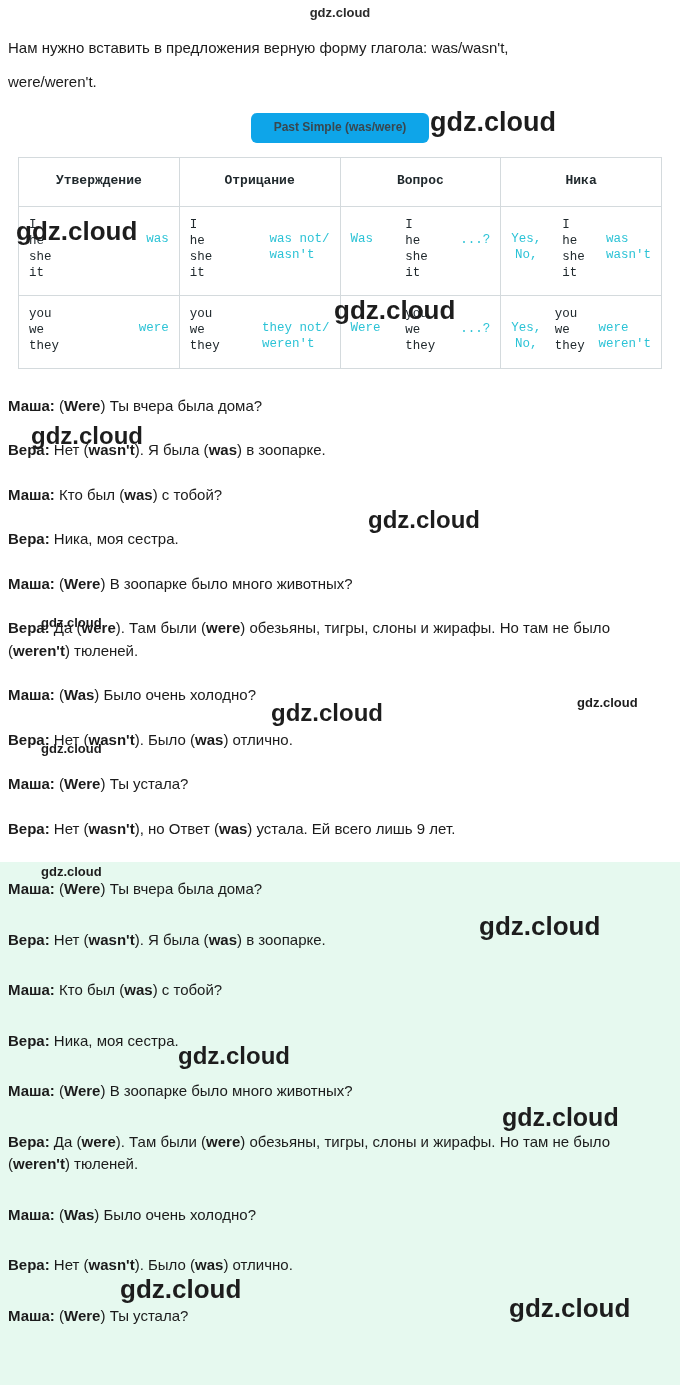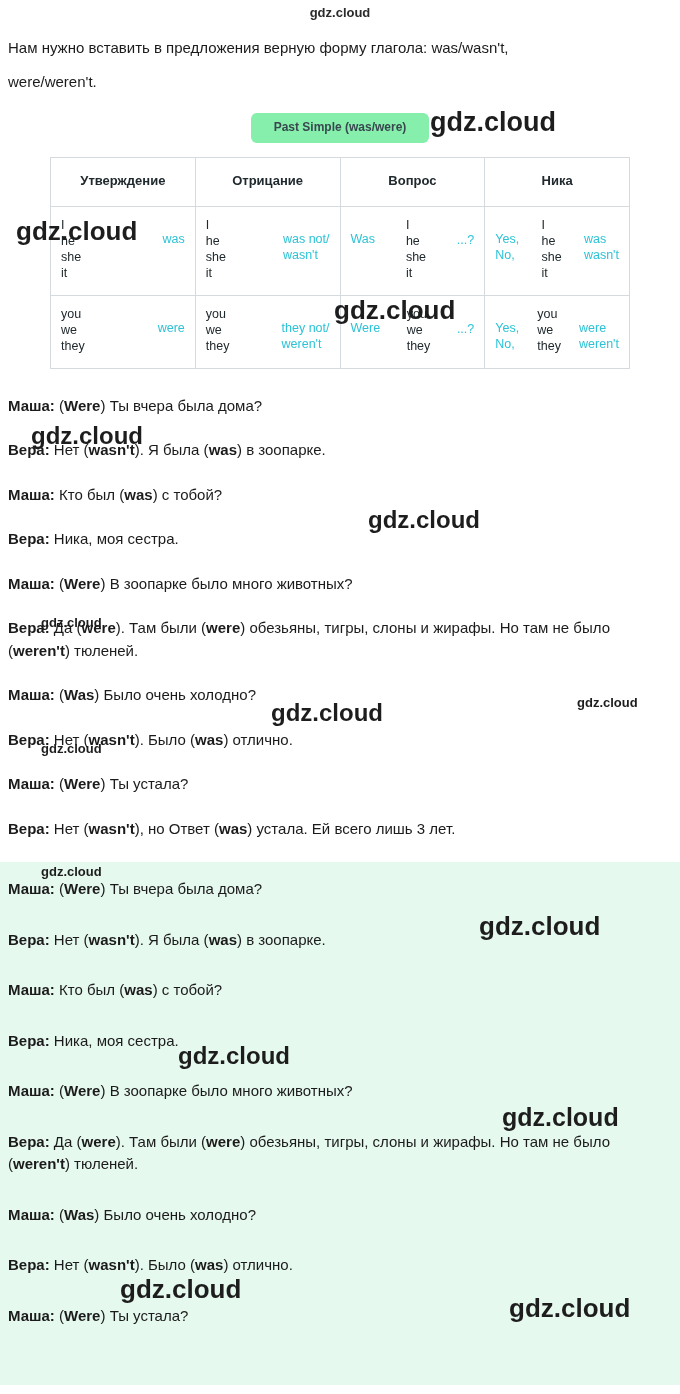--- a/index.html
+++ b/index.html
@@ -38,33 +38,34 @@
   }
   
   .table-wrap {
     padding: 0 18px;
     margin-top: 12px;
   }
   .chip {
     display: block;
     width: 170px;
     margin: 0 auto 14px auto;
-    background: #86efac;
+    background: #0ea5e9;
     border-radius: 6px;
     text-align: center;
     font-size: 12px;
     color: #39474f;
     padding: 6px 4px;
     font-weight: 600;
   }
   table.grammar {
     border-collapse: collapse;
-    width: 580px;
+    width: 644px;
     margin: 0 auto;
     table-layout: fixed;
+    font-family: Liberation Mono, monospace;
   }
   table.grammar td, table.grammar th {
     border: 1px solid #d4dadd;
     vertical-align: top;
     padding: 0;
   }
   table.grammar th {
     text-align: center;
     font-size: 13px;
     font-weight: bold;
@@ -101,21 +102,21 @@
     font-size: 12.5px;
     color: #2cc3d6;
   }
   .c-aff .cellbox { justify-content: space-between; align-items: flex-start; }
   .c-neg .cellbox { justify-content: space-between; align-items: flex-start; }
   .c-que .cellbox { justify-content: space-between; align-items: flex-start; }
   .c-ans .cellbox { justify-content: space-between; align-items: flex-start; gap: 6px; }
   .c-aff .verb, .c-neg .verb { padding-top: 14px; }
   .c-que .aux { padding-top: 14px; }
   .c-que .qm { padding-top: 14px; }
-  .c-ans .yesno { padding-top: 14px; }
+  .c-ans .yesno { padding-top: 14px; text-align: center; }
   .c-ans .verb { padding-top: 14px; }
   tr.row2 .verb, tr.row2 .aux, tr.row2 .qm, tr.row2 .yesno { padding-top: 14px; }
   tr.row2 .c-aff .verb, tr.row2 .c-neg .verb { padding-top: 14px; }
 
   
   .dialogue {
     padding: 0 8px;
     margin-top: 26px;
   }
   .dialogue p {
@@ -257,21 +258,21 @@
   <div class="dialogue" id="dialogue-list">
       <p><b>Маша:</b><span> (</span><b>Were</b><span>) Ты вчера была дома?</span></p>
       <p><b>Вера:</b><span> Нет (</span><b>wasn't</b><span>). Я была (</span><b>was</b><span>) в зоопарке.</span></p>
       <p><b>Маша:</b><span> Кто был (</span><b>was</b><span>) с тобой?</span></p>
       <p><b>Вера:</b><span> Ника, моя сестра.</span></p>
       <p><b>Маша:</b><span> (</span><b>Were</b><span>) В зоопарке было много животных?</span></p>
       <p><b>Вера:</b><span> Да (</span><b>were</b><span>). Там были (</span><b>were</b><span>) обезьяны, тигры, слоны и жирафы. Но там не было (</span><b>weren't</b><span>) тюленей.</span></p>
       <p><b>Маша:</b><span> (</span><b>Was</b><span>) Было очень холодно?</span></p>
       <p><b>Вера:</b><span> Нет (</span><b>wasn't</b><span>). Было (</span><b>was</b><span>) отлично.</span></p>
       <p><b>Маша:</b><span> (</span><b>Were</b><span>) Ты устала?</span></p>
-      <p><b>Вера:</b><span> Нет (</span><b>wasn't</b><span>), но Ответ (</span><b>was</b><span>) устала. Ей всего лишь 3 лет.</span></p>
+      <p><b>Вера:</b><span> Нет (</span><b>wasn't</b><span>), но Ответ (</span><b>was</b><span>) устала. Ей всего лишь 9 лет.</span></p>
     </div>
 
   <div class="answer-block" id="answers-list">
       <p><b>Маша:</b><span> (</span><b>Were</b><span>) Ты вчера была дома?</span></p>
       <p><b>Вера:</b><span> Нет (</span><b>wasn't</b><span>). Я была (</span><b>was</b><span>) в зоопарке.</span></p>
       <p><b>Маша:</b><span> Кто был (</span><b>was</b><span>) с тобой?</span></p>
       <p><b>Вера:</b><span> Ника, моя сестра.</span></p>
       <p><b>Маша:</b><span> (</span><b>Were</b><span>) В зоопарке было много животных?</span></p>
       <p><b>Вера:</b><span> Да (</span><b>were</b><span>). Там были (</span><b>were</b><span>) обезьяны, тигры, слоны и жирафы. Но там не было (</span><b>weren't</b><span>) тюленей.</span></p>
       <p><b>Маша:</b><span> (</span><b>Was</b><span>) Было очень холодно?</span></p>

